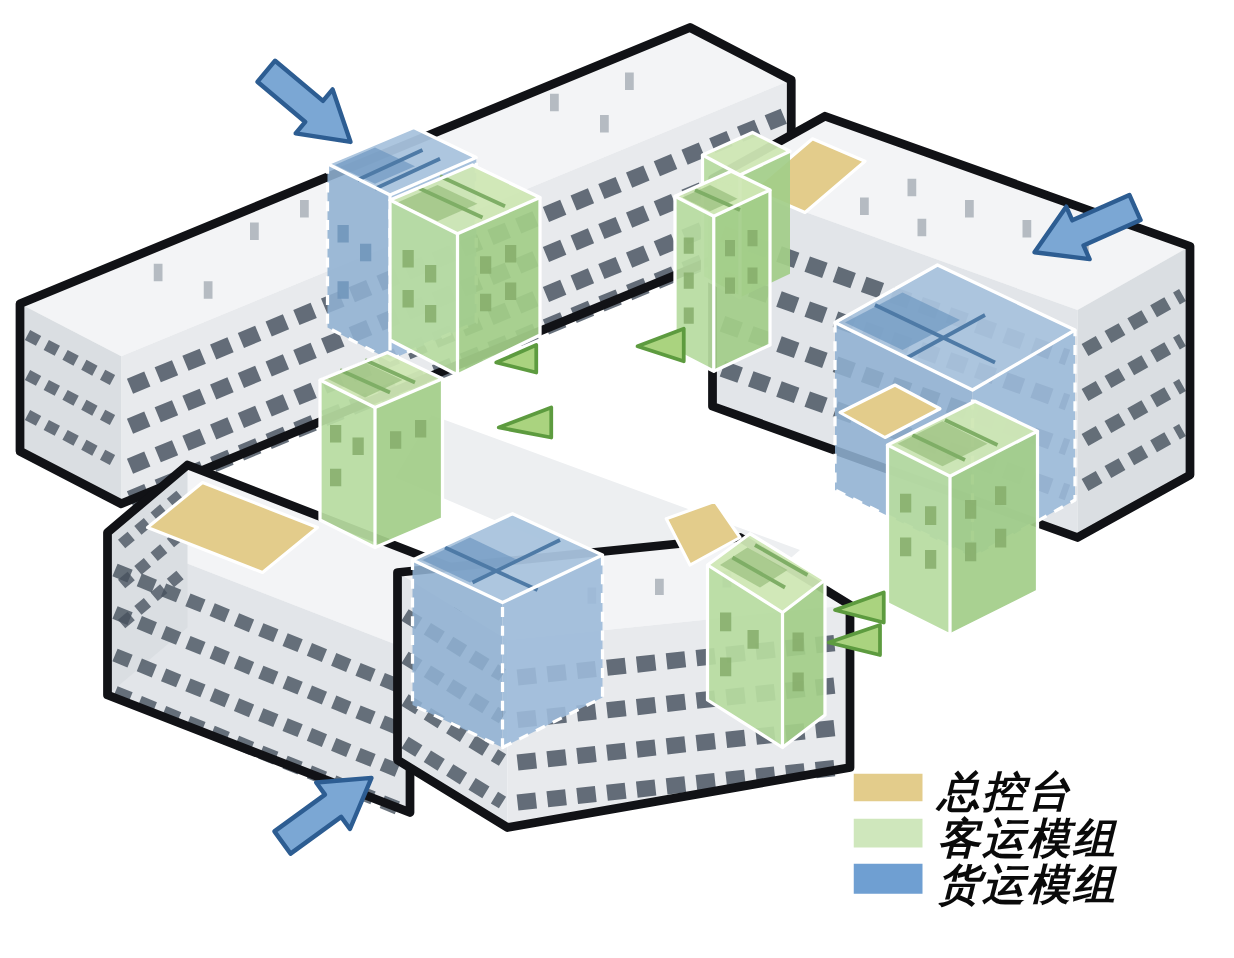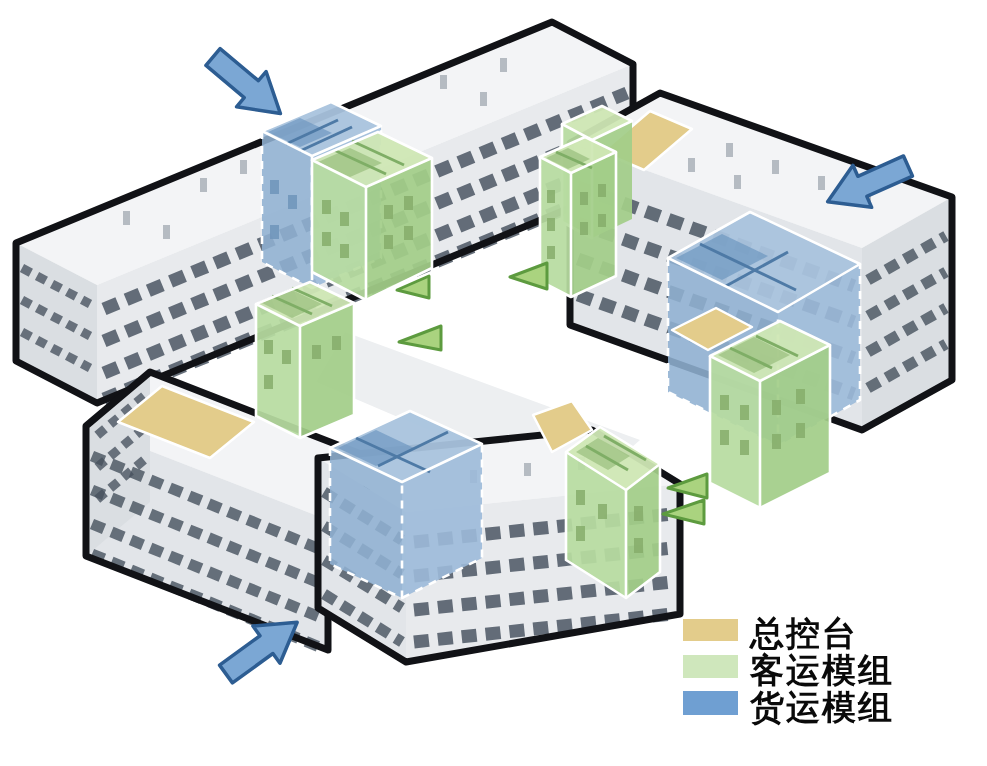--- a/index.html
+++ b/index.html
@@ -1,17 +1,17 @@
 <!DOCTYPE html>
 <html><head>
 <meta charset="utf-8">
 <style>
   html,body{margin:0;padding:0;background:#ffffff;}
   #stage{position:relative;width:987px;height:766px;background:#ffffff;overflow:hidden;
-         font-family:"Liberation Sans","DejaVu Sans",sans-serif;}
+         font-family:"Liberation Sans","DejaVu Sans",sans-serif;font-style:italic;}
   svg{display:block;}
   
   .outline{fill:none;stroke:#111216;stroke-width:7;stroke-linejoin:round;stroke-linecap:round;}
   .roof{fill:#f3f4f6;}
   .facade{fill:#e8eaed;}
   .facade2{fill:#e2e5e9;}
   .endface{fill:#dadee2;}
   .win{stroke:#46515e;stroke-width:13;stroke-dasharray:15 9;fill:none;opacity:.82;}
   .win-m{stroke:#46515e;stroke-width:11;stroke-dasharray:13 8;fill:none;opacity:.8;}
   .win-s{stroke:#46515e;stroke-width:9;stroke-dasharray:10 7;fill:none;opacity:.78;}

